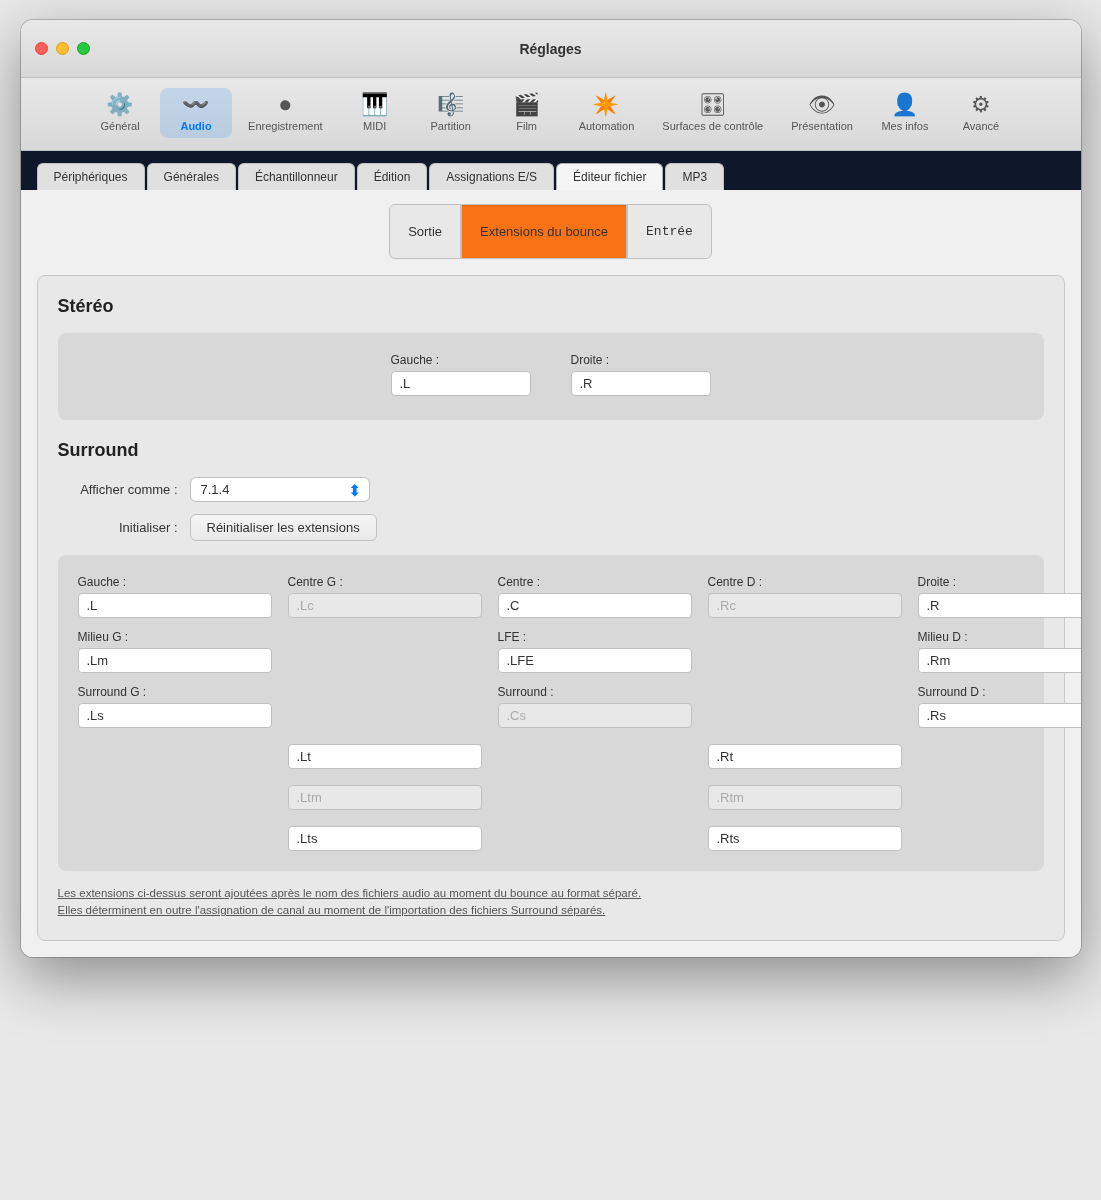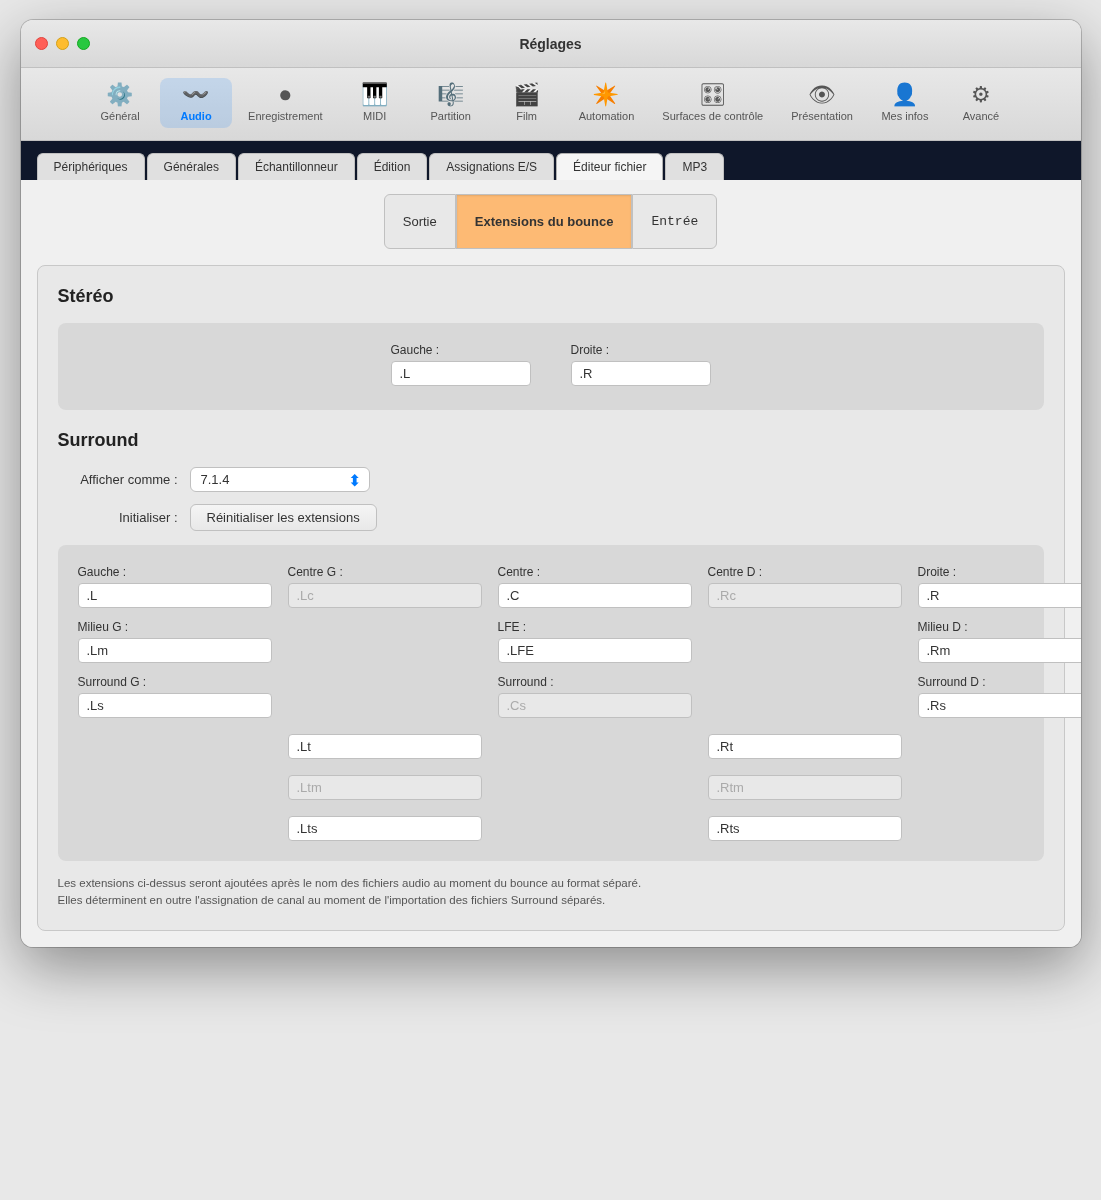--- a/index.html
+++ b/index.html
@@ -14,21 +14,21 @@
     }
     .window {
       width: 1060px;
       background: #f0f0f0;
       border-radius: 12px;
       box-shadow: 0 20px 60px rgba(0,0,0,0.4), 0 0 0 1px rgba(0,0,0,0.2);
       overflow: hidden;
     }
     .title-bar {
       background: linear-gradient(180deg, #e8e8e8 0%, #d8d8d8 100%);
-      height: 48px;
+      height: 58px;
       display: flex;
       align-items: center;
       justify-content: center;
       position: relative;
       border-bottom: 1px solid #c0c0c0;
     }
     .title-bar-buttons {
       position: absolute;
       left: 14px;
       display: flex;
@@ -119,23 +119,23 @@
       padding: 19px 18px;
       font-size: 13px;
       color: #333;
       background: #e8e8e8;
       border: 1px solid #c0c0c0;
       cursor: pointer;
     }
     .subtab:first-child { border-radius: 6px 0 0 6px; }
     .subtab:last-child { border-radius: 0 6px 6px 0; font-family: Liberation Mono, monospace; }
     .subtab.active {
-      background: #fdba74;
+      background: #f97316;
       box-shadow: inset 0 1px 2px rgba(0,0,0,0.1);
-      font-weight: 700;
+      font-weight: 400;
     }
     .main-content {
       background: #e8e8e8;
       border-radius: 8px;
       padding: 20px;
       border: 1px solid #c8c8c8;
     }
     .section-title {
       font-size: 18px;
       font-weight: 700;
@@ -248,20 +248,21 @@
     .grid-input.disabled {
       background: #e8e8e8;
       color: #aaa;
     }
     .spacer-cell {  }
     .footer-note {
       font-size: 11.5px;
       color: #555;
       margin-top: 14px;
       line-height: 1.5;
+      text-decoration: underline;
     }
   </style>
 </head>
 <body>
 
 <div class="window">
 
   <div class="title-bar">
     <div class="title-bar-buttons">
       <div class="title-btn close"></div>

